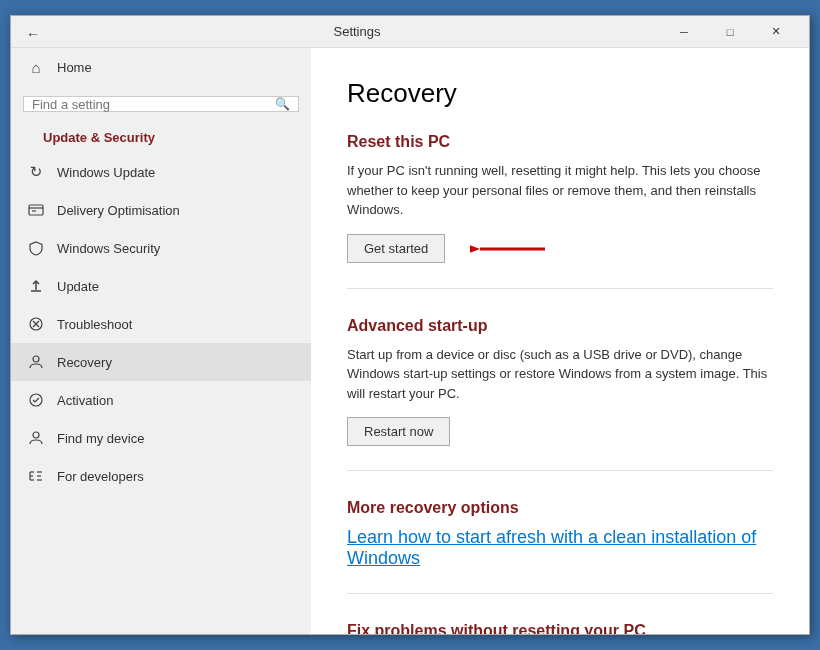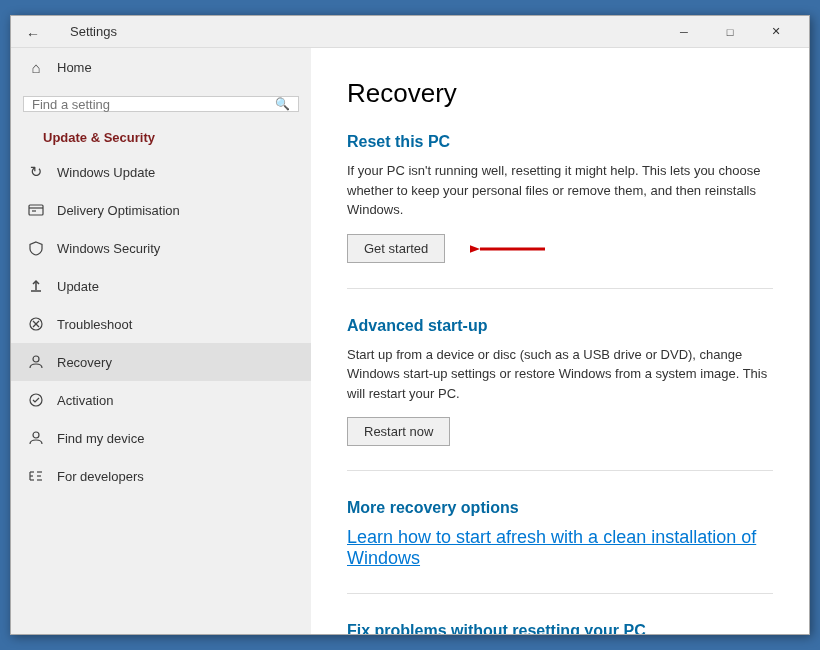--- a/index.html
+++ b/index.html
@@ -1,34 +1,34 @@
 <!DOCTYPE html>
 <html><head>
   <meta charset="utf-8">
   <style>
     * { box-sizing: border-box; margin: 0; padding: 0; }
     body { font-family: 'Segoe UI', Arial, sans-serif; background: #3a6ea5; display: flex; justify-content: center; align-items: center; width: 820px; height: 650px; overflow: hidden; }
     .window { width: 800px; height: 620px; background: #fff; border: 1px solid #aaa; display: flex; flex-direction: column; box-shadow: 2px 2px 10px rgba(0,0,0,0.4); }
     .title-bar { background: #f0f0f0; height: 32px; display: flex; align-items: center; padding: 0 10px; border-bottom: 1px solid #ddd; flex-shrink: 0; }
     .title-bar-back { width: 24px; height: 24px; display: flex; align-items: center; justify-content: center; color: #333; cursor: pointer; font-size: 14px; }
-    .title-bar-title { margin-left: 25px; font-size: 13px; color: #333; flex: 1; }
+    .title-bar-title { margin-left: 8px; font-size: 13px; color: #333; flex: 1; text-align: center; }
     .title-bar-controls { display: flex; gap: 0; }
     .title-bar-btn { width: 46px; height: 32px; display: flex; align-items: center; justify-content: center; cursor: pointer; font-size: 11px; color: #333; }
     .content { display: flex; flex: 1; overflow: hidden; }
     .sidebar { width: 300px; background: #f0f0f0; flex-shrink: 0; overflow-y: auto; padding-bottom: 10px; }
     .sidebar-search { margin: 10px 12px; display: flex; align-items: center; background: #fff; border: 1px solid #ccc; height: 16px; padding: 0 8px; }
     .sidebar-search input { border: none; outline: none; flex: 1; font-size: 13px; background: transparent; }
     .sidebar-search-icon { color: #666; font-size: 12px; }
     .sidebar-section-title { font-size: 13px; font-weight: 700; color: #7f1d1d; padding: 8px 16px 8px 32px; }
     .sidebar-item { display: flex; align-items: center; padding: 10px 16px; cursor: pointer; font-size: 13px; color: #333; gap: 12px; }
     .sidebar-item.active { background: #e0e0e0; }
     .sidebar-item-icon { width: 18px; height: 18px; display: flex; align-items: center; justify-content: center; font-size: 15px; flex-shrink: 0; color: #444; }
     .main { flex: 1; overflow-y: auto; padding: 30px 36px; background: #fff; position: relative; }
     .main-title { font-size: 26px; font-weight: 300; color: #000; margin-bottom: 24px; }
-    .section-title { font-size: 16px; font-weight: 600; color: #0369a1; margin-bottom: 10px; }
+    .section-title { font-size: 16px; font-weight: 600; color: #7f1d1d; margin-bottom: 10px; }
     .section-text { font-size: 13px; color: #333; line-height: 1.5; margin-bottom: 14px; }
     .btn { display: inline-block; padding: 6px 16px; border: 1px solid #aaa; background: #f0f0f0; font-size: 13px; cursor: pointer; color: #333; }
     .section { margin-bottom: 28px; border-bottom: 1px solid #e0e0e0; padding-bottom: 24px; }
     .section:last-child { border-bottom: none; }
     .link { color: #0078d4; font-size: 18px; text-decoration: underline; cursor: pointer; }
     
     .main::-webkit-scrollbar { width: 8px; }
     .main::-webkit-scrollbar-track { background: #f0f0f0; }
     .main::-webkit-scrollbar-thumb { background: #c0c0c0; }
     .sidebar::-webkit-scrollbar { width: 0; }

